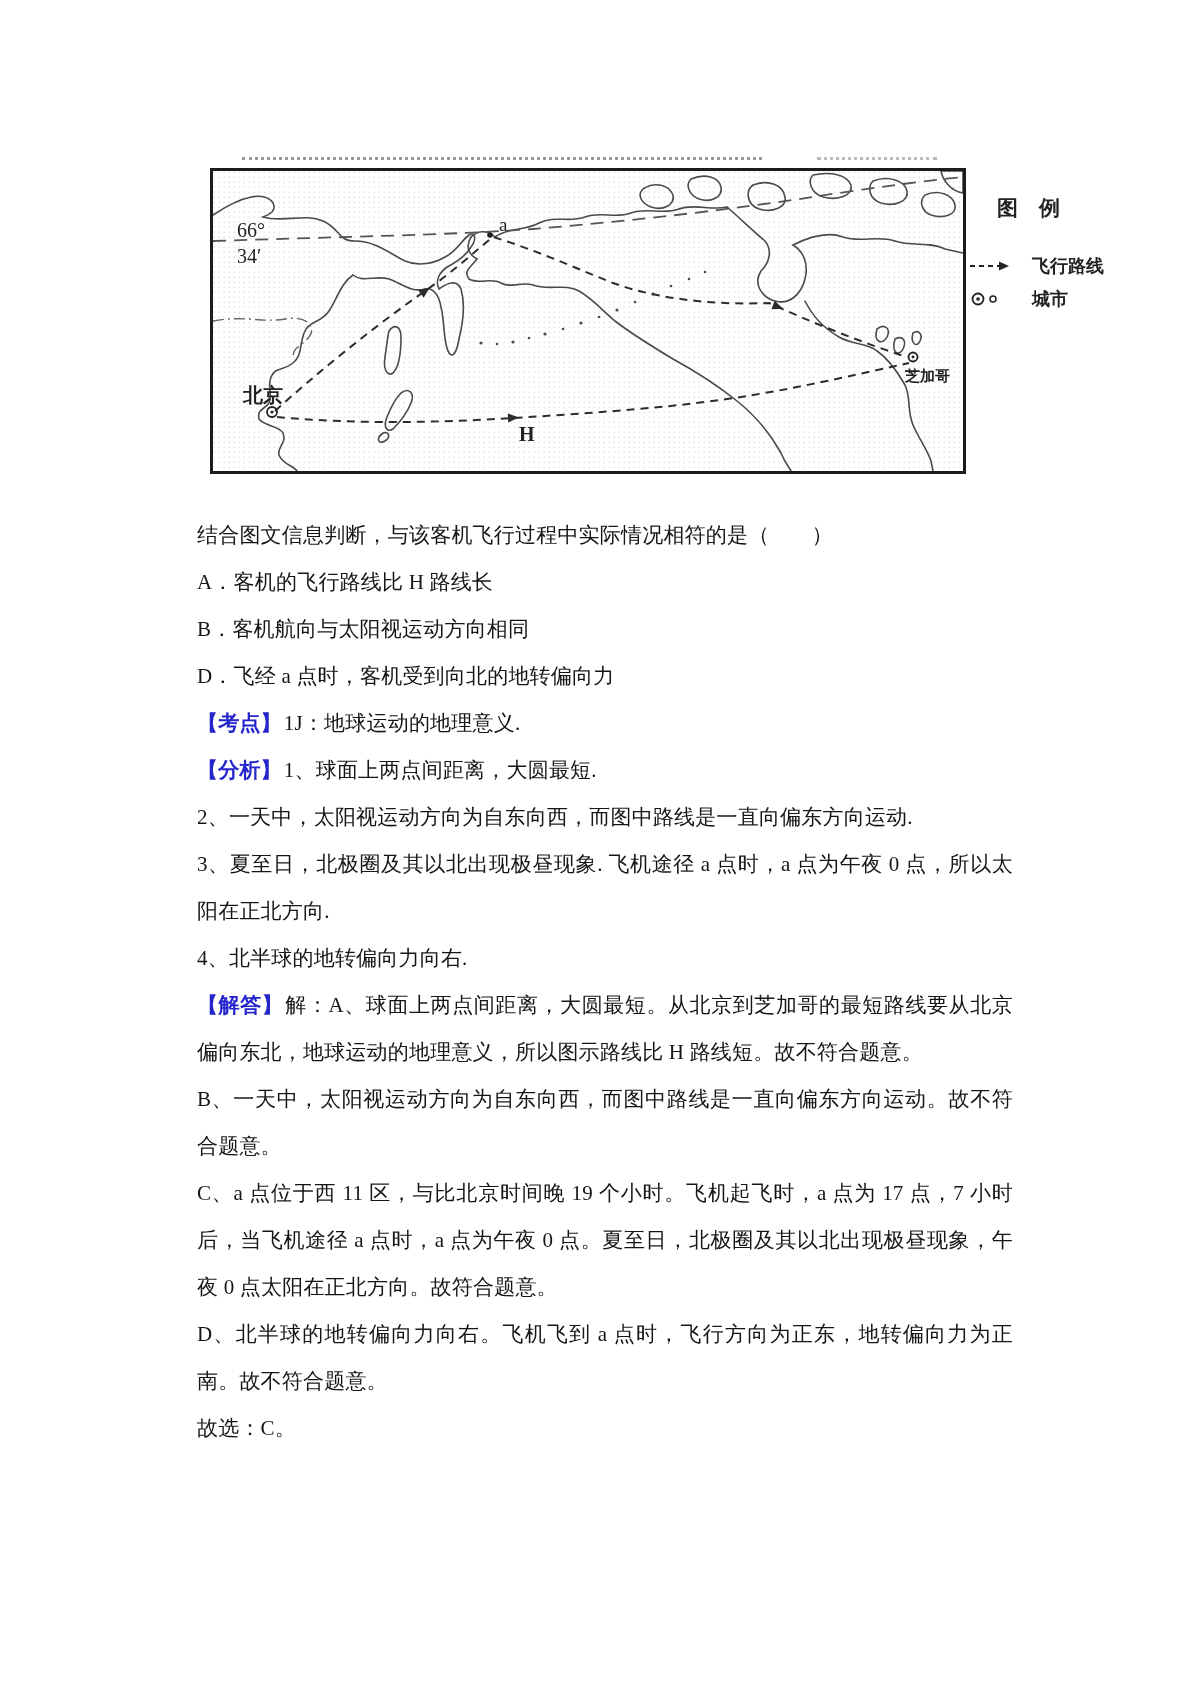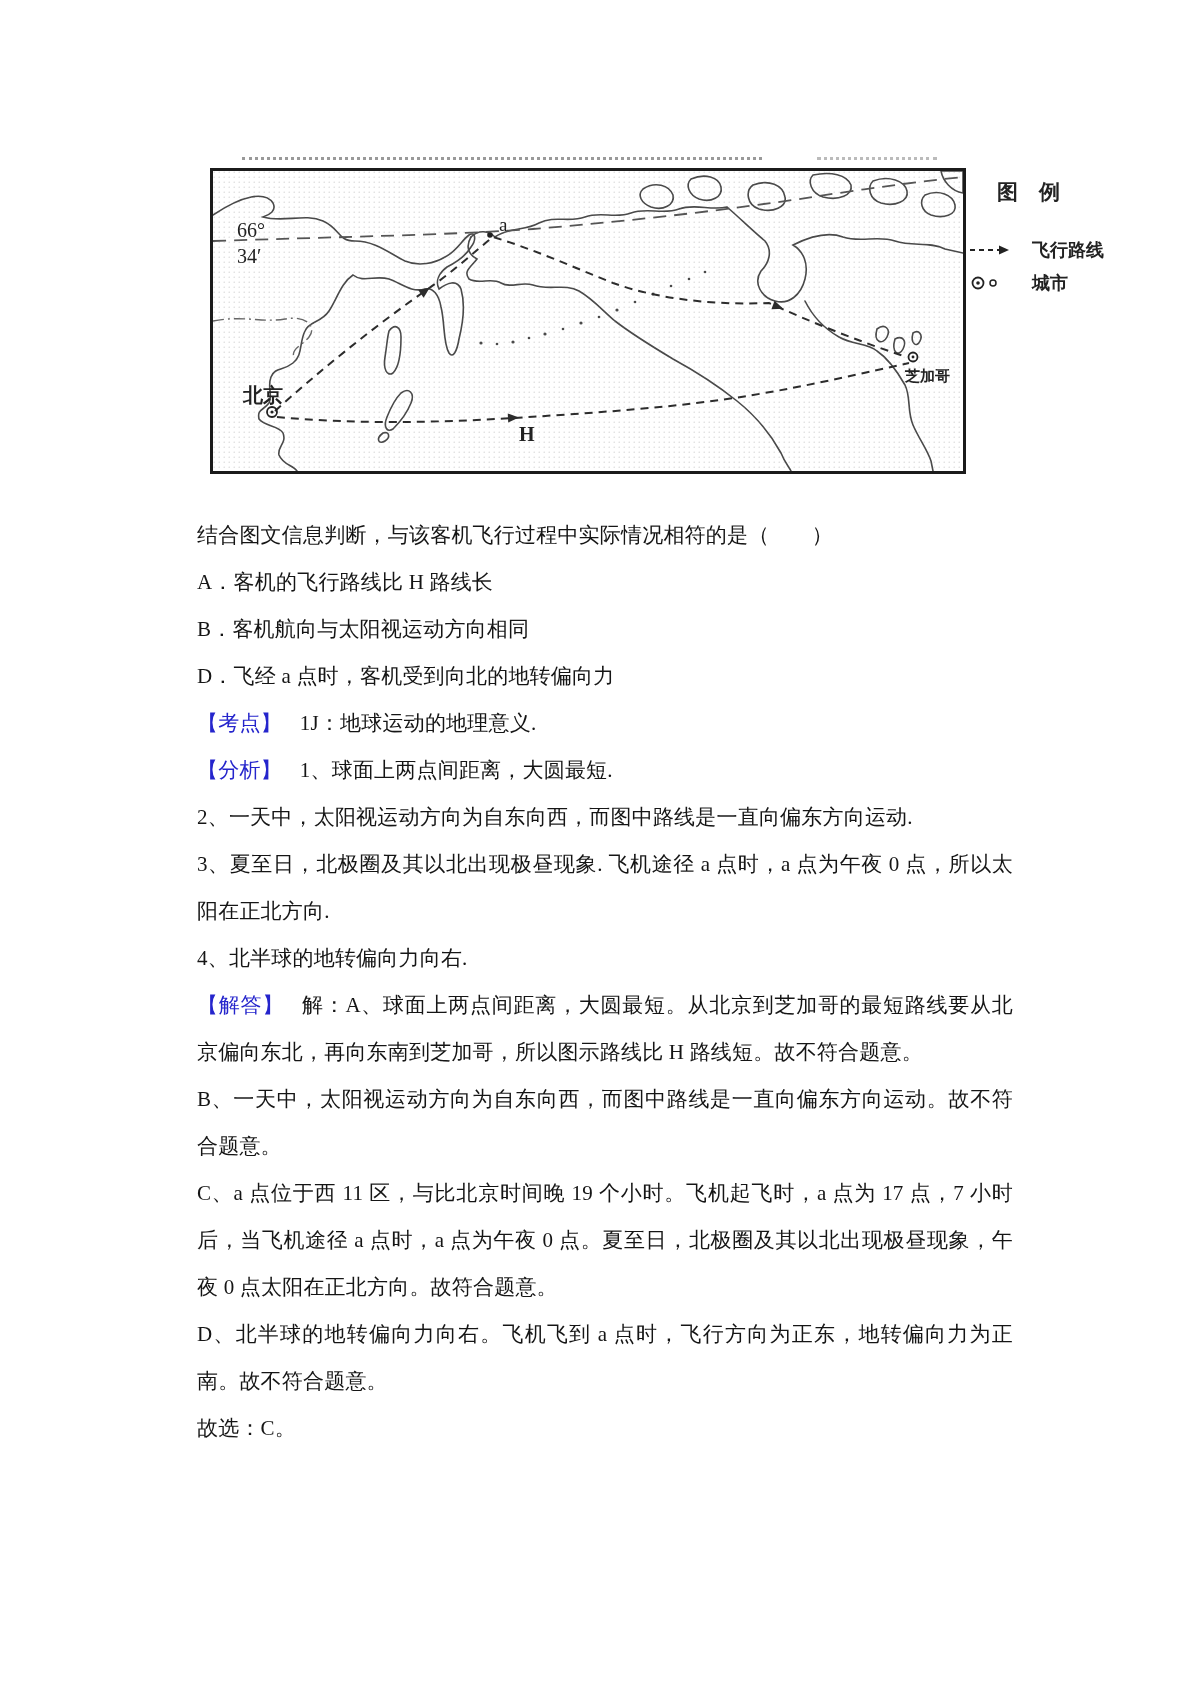--- a/index.html
+++ b/index.html
@@ -3,27 +3,27 @@
 <meta charset="utf-8">
 <style>
   html,body{margin:0;padding:0;}
   body{
     width:1200px;height:1698px;position:relative;background:#ffffff;
     font-family:"Liberation Serif","DejaVu Serif",serif;color:#151515;
     overflow:hidden;
   }
   .content{position:absolute;left:197px;top:146px;width:816px;}
   .para{font-size:21px;line-height:47px;text-align:justify;letter-spacing:0.2px;}
-  .tag{color:#2525cc;margin-right:18px;}
+  .tag{color:#2525cc;margin-right:2px;font-weight:bold;}
   .figure{position:relative;width:906px;height:312px;margin:18px 0 36px 0;line-height:normal;}
   .scan-dots{position:absolute;left:45px;top:-7px;width:520px;height:0;border-top:3px dotted #999;}
   .scan-dots2{position:absolute;left:620px;top:-7px;width:120px;height:0;border-top:3px dotted #bbb;}
   .map-box{position:absolute;left:13px;top:4px;width:750px;height:300px;border:3px solid #1b1b1b;background:#fdba74;}
   .map-box svg{display:block;}
-  .legend{position:absolute;left:772px;top:14px;width:140px;}
+  .legend{position:absolute;left:772px;top:30px;width:140px;}
   .legend-title{font-size:21px;font-weight:bold;padding-left:28px;margin-bottom:32px;color:#222;}
   .legend-item{display:flex;align-items:center;gap:21px;font-size:18px;font-weight:bold;color:#222;margin-bottom:9px;white-space:nowrap;}
   .map-label{font-family:"Liberation Serif","DejaVu Serif",serif;}
 </style>
 </head>
 <body>
 
 <div class="content">
 
 
@@ -151,21 +151,21 @@
   </div>
 
   <div class="para">
     <span class="tag">【分析】</span><span>1、球面上两点间距离，大圆最短.</span>
   </div>
   <div class="para">2、一天中，太阳视运动方向为自东向西，而图中路线是一直向偏东方向运动.</div>
   <div class="para">3、夏至日，北极圈及其以北出现极昼现象. 飞机途径 a 点时，a 点为午夜 0 点，所以太阳在正北方向.</div>
   <div class="para">4、北半球的地转偏向力向右.</div>
 
   <div class="para">
-    <span class="tag">【解答】</span><span>解：</span><span>A、球面上两点间距离，大圆最短。从北京到芝加哥的最短路线要从北京偏向东北，再向东南到芝加哥，所以图示路线比 H 路线短。故不符合题意。</span>
+    <span class="tag">【解答】</span><span>解：</span><span>A、球面上两点间距离，大圆最短。从北京到芝加哥的最短路线要从北京偏向东北，地球运动的地理意义，所以图示路线比 H 路线短。故不符合题意。</span>
   </div>
   <div class="para">B、一天中，太阳视运动方向为自东向西，而图中路线是一直向偏东方向运动。故不符合题意。</div>
   <div class="para">C、a 点位于西 11 区，与比北京时间晚 19 个小时。飞机起飞时，a 点为 17 点，7 小时后，当飞机途径 a 点时，a 点为午夜 0 点。夏至日，北极圈及其以北出现极昼现象，午夜 0 点太阳在正北方向。故符合题意。</div>
   <div class="para">D、北半球的地转偏向力向右。飞机飞到 a 点时，飞行方向为正东，地转偏向力为正南。故不符合题意。</div>
 
   <div class="para">故选：C。</div>
 
 </div>
 
 </body></html>

